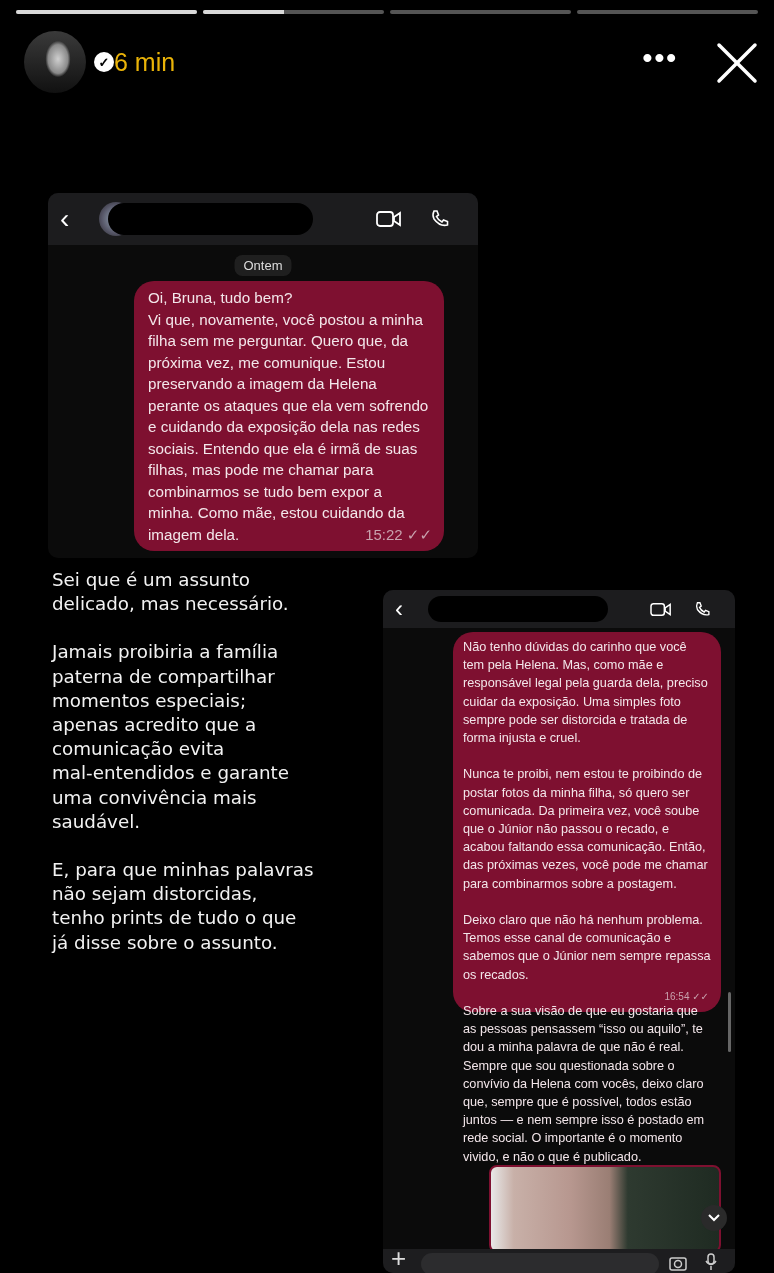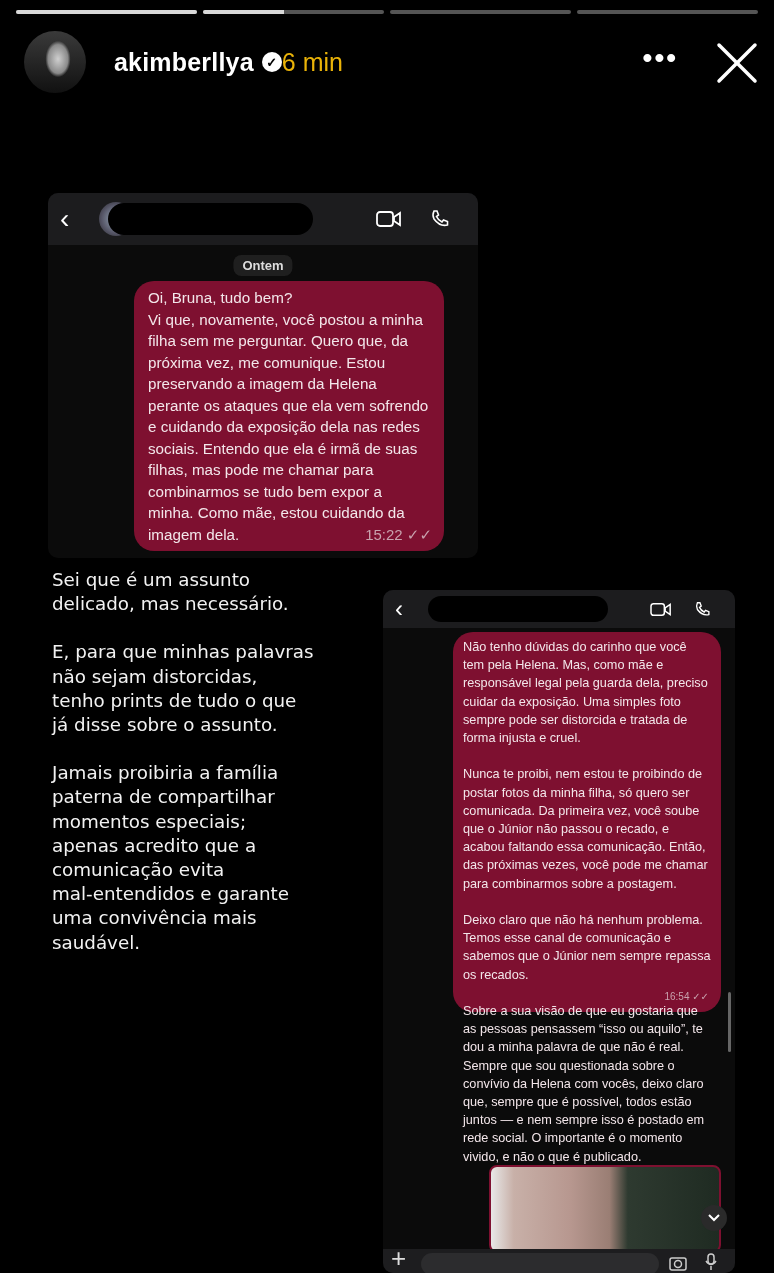--- a/index.html
+++ b/index.html
@@ -31,21 +31,21 @@
   .chat .blur-avatar { width:34px; height:34px; border-radius:50%; background:radial-gradient(circle,#9ab 0%,#556 60%,#222 100%); }
   .chat .scribble { position:absolute; background:#000; border-radius:20px; }
   .chat .icons { position:absolute; right:28px; display:flex; gap:28px; align-items:center; }
   .bubble { background:#7e1030; color:#f3e6ea; border-radius:20px; position:absolute; line-height:21.5px; }
   .bubble p { margin:0; white-space:pre-wrap; }
   .meta { position:absolute; right:12px; bottom:6px; font-size:15px; color:#c9a2ae; }
 
   .chat1 { left:48px; top:193px; width:430px; height:365px; }
   .chat1 .topbar { height:52px; }
   .chat1 .date-pill { position:absolute; top:62px; left:50%; transform:translateX(-50%); background:#1f1f1f;
-    color:#ddd; font-size:13px; font-weight:bold; padding:3px 9px; border-radius:8px; }
+    color:#ddd; font-size:13px; font-weight:normal; padding:3px 9px; border-radius:8px; }
   .chat1 .bubble { left:86px; top:88px; width:310px; height:270px; padding:6px 14px 0 14px; font-size:15.2px; box-sizing:border-box; }
 
   .chat2 { left:383px; top:590px; width:352px; height:683px; }
   .chat2 .topbar { height:38px; }
   .chat2 .bubble { left:70px; top:42px; width:268px; height:380px; padding:6px 10px 0 10px; font-size:12.7px; line-height:18.2px; box-sizing:border-box; }
   .chat2 .photo { position:absolute; left:106px; top:575px; width:232px; height:88px; border-radius:8px; overflow:hidden;
     border:2px solid #7e1030; box-sizing:border-box;
     background:linear-gradient(90deg,#e8e8e8 0%,#c8b0a8 10%,#b7978f 35%,#9a7e74 52%,#2e3a30 60%,#1f2b22 100%); }
   .chat2 .scroll-down { position:absolute; left:318px; top:615px; width:26px; height:26px; border-radius:50%; background:#2a2a2a;
     display:flex; align-items:center; justify-content:center; }
@@ -76,21 +76,20 @@
     </div>
   <div class="seg">
       <div class="fill" style="width:0%"></div>
     </div>
 </div>
 
 <div class="header">
   <div class="avatar">
       <div class="hair"></div>
     </div>
-  <span class="username">akimberllya</span>
   <span class="verified">✓</span>
   <span class="time">6 min</span>
   <span class="more">•••</span>
   <svg class="close" viewBox="0 0 42 42">
     <line x1="3" y1="3" x2="39" y2="39" stroke="#fff" stroke-width="3.5" stroke-linecap="round"></line>
     <line x1="39" y1="3" x2="3" y2="39" stroke="#fff" stroke-width="3.5" stroke-linecap="round"></line>
   </svg>
 </div>
 
 <div class="chat chat1">
@@ -112,32 +111,32 @@
   <div class="bubble">
     <p>Oi, Bruna, tudo bem?
 Vi que, novamente, você postou a minha filha sem me perguntar. Quero que, da próxima vez, me comunique. Estou preservando a imagem da Helena perante os ataques que ela vem sofrendo e cuidando da exposição dela nas redes sociais. Entendo que ela é irmã de suas filhas, mas pode me chamar para combinarmos se tudo bem expor a minha. Como mãe, estou cuidando da imagem dela.</p>
     <span class="meta">15:22 ✓✓</span>
   </div>
 </div>
 
 <div class="caption">
   <p>Sei que é um assunto
 delicado, mas necessário.</p>
-  <p>E, para que minhas palavras
-não sejam distorcidas,
-tenho prints de tudo o que
-já disse sobre o assunto.</p>
   <p>Jamais proibiria a família
 paterna de compartilhar
 momentos especiais;
 apenas acredito que a
 comunicação evita
 mal-entendidos e garante
 uma convivência mais
 saudável.</p>
+  <p>E, para que minhas palavras
+não sejam distorcidas,
+tenho prints de tudo o que
+já disse sobre o assunto.</p>
 </div>
 
 <div class="arrow-emoji">
   <svg width="28" height="20" viewBox="0 0 28 20">
     <path d="M2 7 L15 7 L15 2 L26 10 L15 18 L15 13 L2 13 Z" fill="#fff"></path>
   </svg>
 </div>
 
 <div class="chat chat2">
   <div class="topbar">

